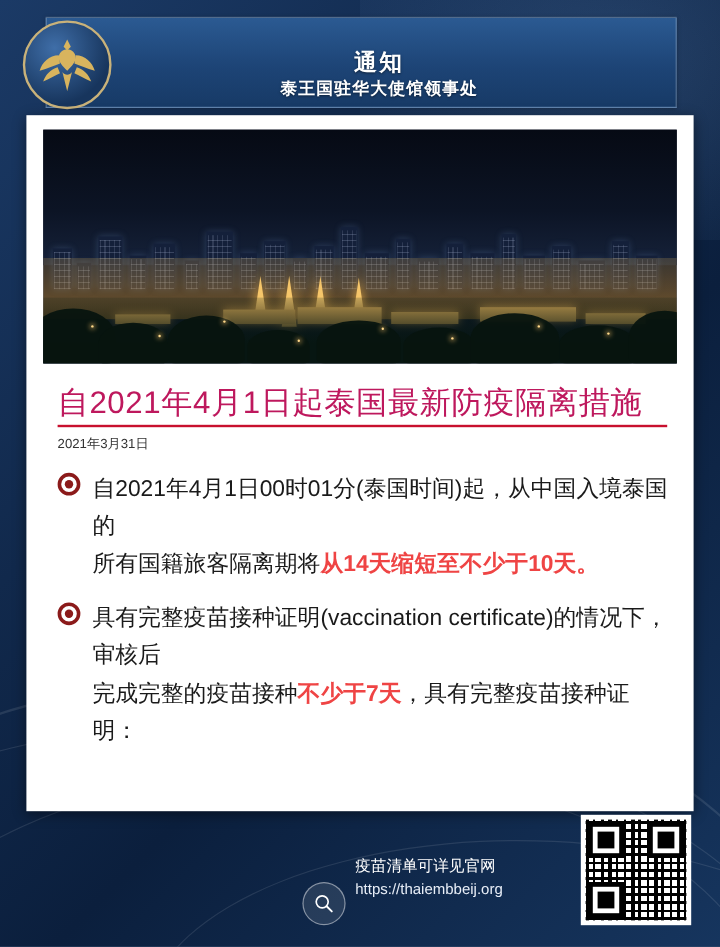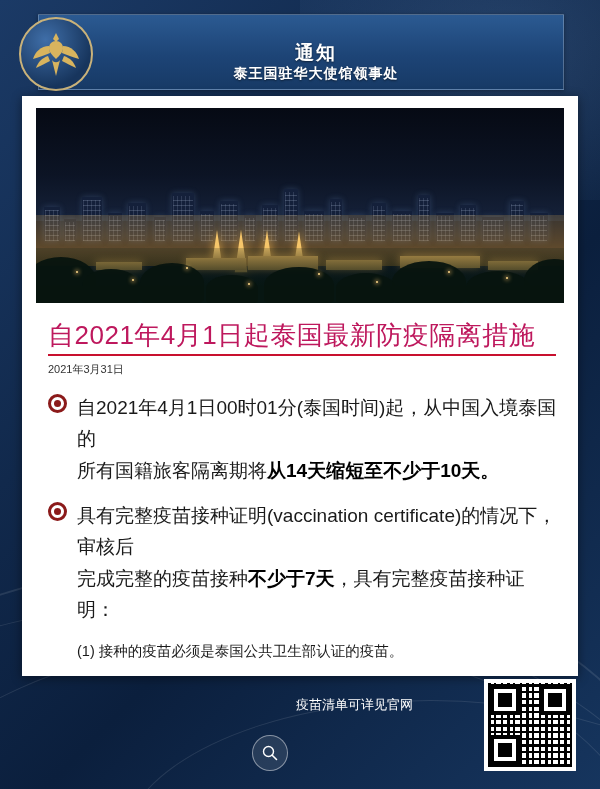--- a/index.html
+++ b/index.html
@@ -218,21 +218,21 @@
     width: 7px; height: 7px;
     margin: -3.5px 0 0 -3.5px;
     border-radius: 50%;
     background: #8b1a1a;
   }
   .btext {
     color: #1a1a1a;
     font-size: 19px;
     line-height: 1.65;
   }
-  .red { color: #000000; font-weight: bold; }
+  .red { color: #ef4444; font-weight: bold; }
   .red-u { color: #c8102e; font-weight: bold; text-decoration: underline; }
 
   .sublist {
     margin-top: 6px;
     margin-left: 29px;
     color: #1a1a1a;
     font-size: 14.5px;
     line-height: 1.75;
   }
   .sub-item { margin-bottom: 3px; }
@@ -244,21 +244,21 @@
     width: 34px; height: 34px;
     border-radius: 50%;
     background: rgba(255,255,255,0.10);
     border: 1px solid rgba(255,255,255,0.45);
     display: flex;
     align-items: center;
     justify-content: center;
   }
   .footer-text {
     position: absolute;
-    left: 296px; top: 695px;
+    left: 296px; top: 712px;
     color: #ffffff;
     font-size: 13px;
     line-height: 1.5;
   }
   .footer-url { font-size: 12.5px; color: #e8eef7; }
   .qr {
     position: absolute;
     right: 24px; bottom: 18px;
     width: 92px; height: 92px;
     background: #ffffff;
@@ -404,34 +404,34 @@
 
       <div class="bullet">
         <div class="dot"></div>
         <div class="btext">
           <span>具有完整疫苗接种证明(vaccination certificate)的情况下，审核后</span><br>
           <span>完成完整的疫苗接种</span><span class="red">不少于7天</span><span>，具有完整疫苗接种证明：</span>
         </div>
       </div>
 
       <div class="sublist">
-        <div class="sub-item">(1) 接种的疫苗必须是泰国公共卫生部认证的疫苗。</div>
       </div>
 
     </div>
   </div>
 
   <div class="footer-search">
     <svg width="18" height="18" viewBox="0 0 18 18" aria-hidden="true">
       <circle cx="7.5" cy="7.5" r="5" fill="none" stroke="#ffffff" stroke-width="1.4"></circle>
       <line x1="11.2" y1="11.2" x2="15.5" y2="15.5" stroke="#ffffff" stroke-width="1.6" stroke-linecap="round"></line>
     </svg>
   </div>
   <div class="footer-text">
     <div>疫苗清单可详见官网</div>
+    <div class="footer-url">https://thaiembbeij.org</div>
   </div>
 
   <div class="qr">
     <div class="qr-inner">
       <div class="qr-eye tl"></div>
       <div class="qr-eye tr"></div>
       <div class="qr-eye bl"></div>
     </div>
   </div>
 

